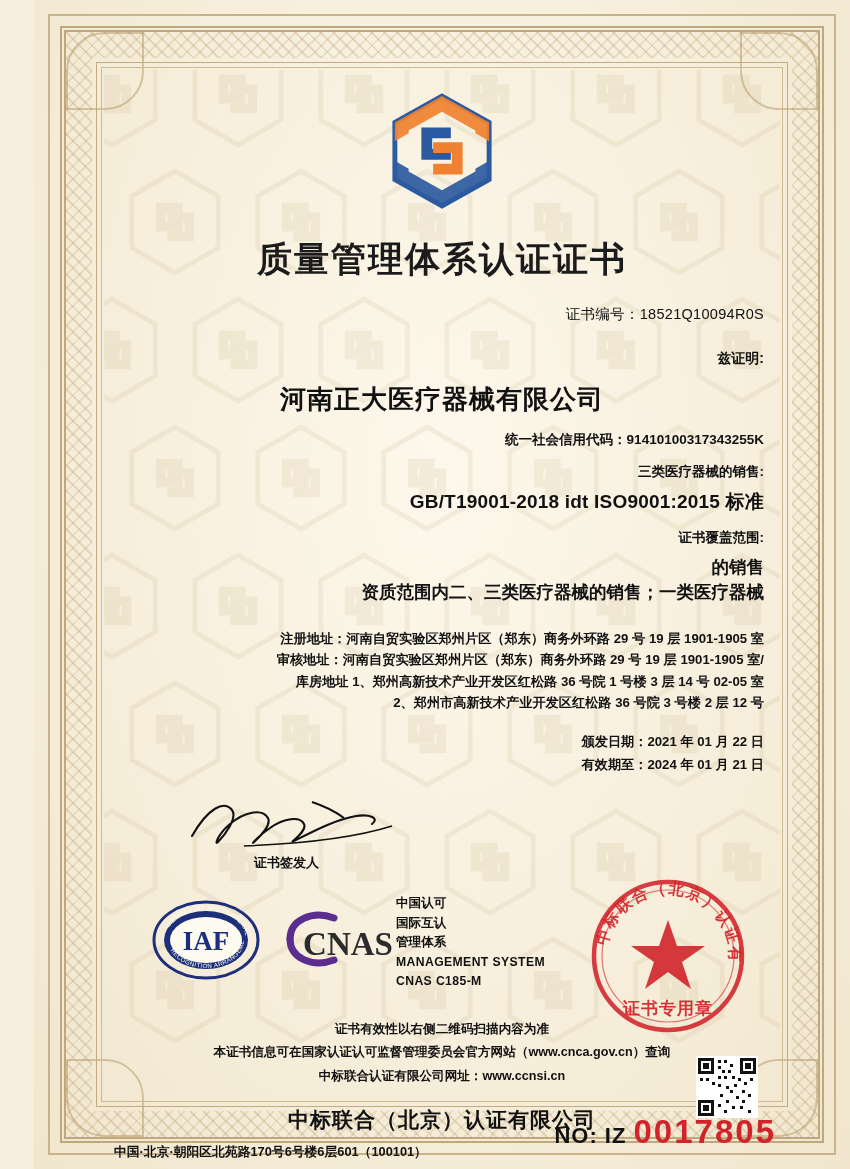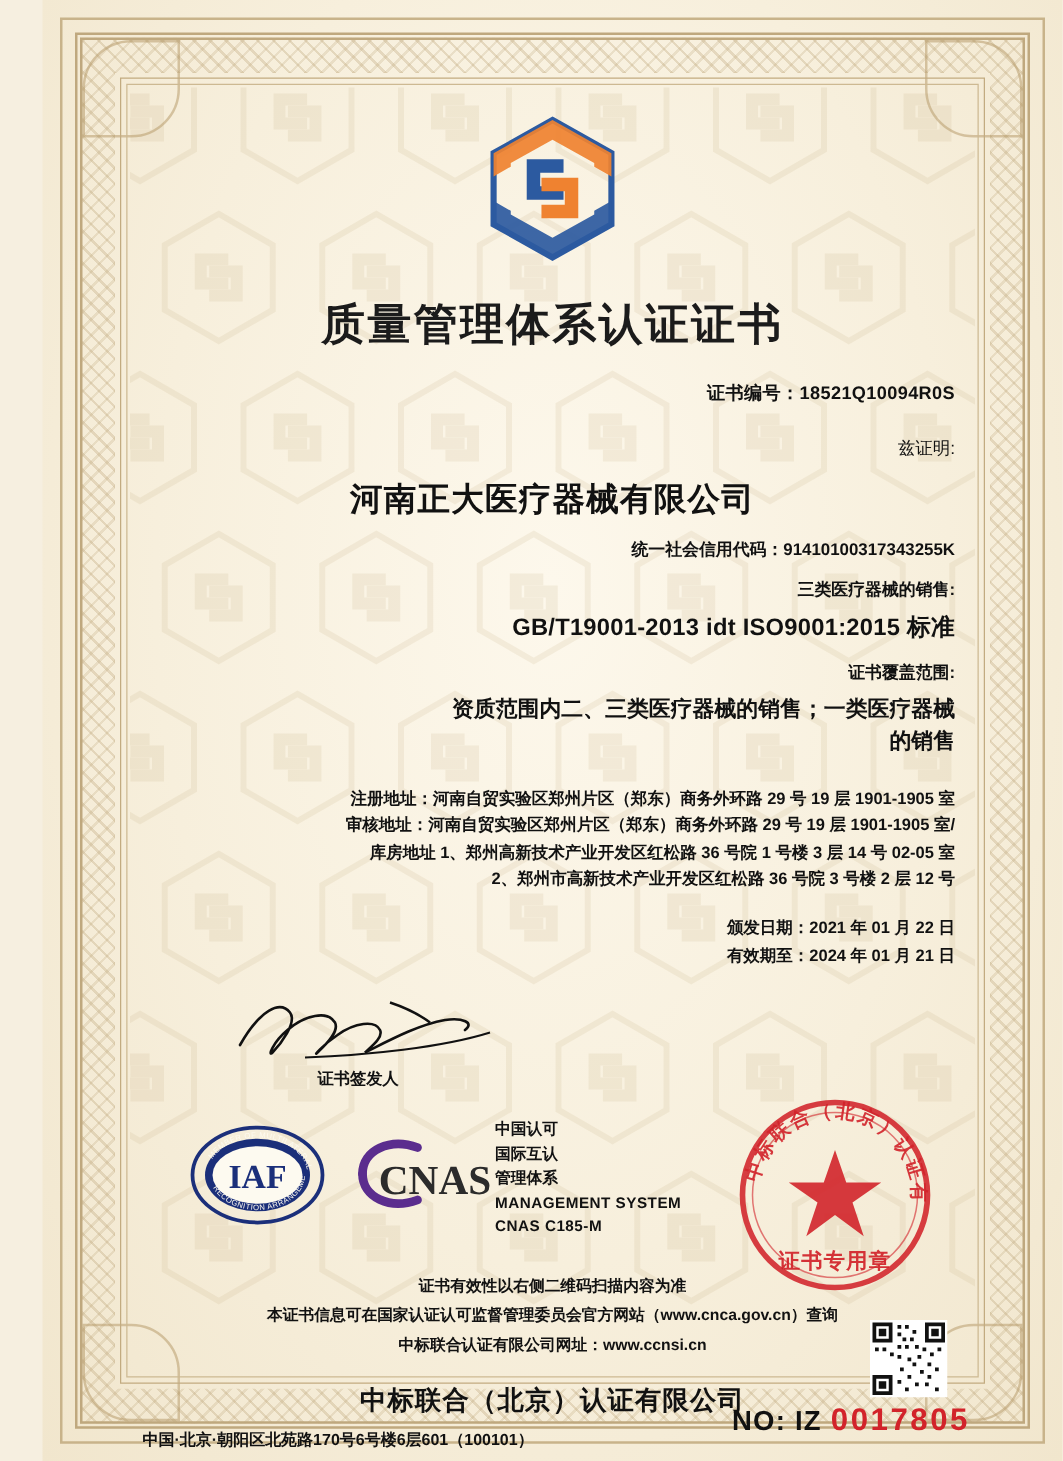--- a/index.html
+++ b/index.html
@@ -68,25 +68,25 @@
     text-align:center;
     font-size:35px;
     letter-spacing:2px;
     font-weight:bold;
     color:#1b1b1b;
     margin:26px 0 0 0;
     font-family:"DejaVu Sans","Liberation Sans",sans-serif;
   }
   .cert-no{
     text-align:right;
-    font-size:14.5px;font-weight:bold;color:#111;
+    font-size:14.5px;font-weight:normal;color:#111;
     margin-top:22px;padding-right:6px;letter-spacing:.3px;
   }
   .hereby{
-    text-align:right;font-size:14px;font-weight:normal;color:#111;
+    text-align:right;font-size:14px;font-weight:bold;color:#111;
     margin-top:26px;padding-right:6px;
   }
   .company{
     text-align:center;font-size:26px;font-weight:bold;color:#111;
     margin-top:14px;letter-spacing:1px;
   }
   .credit{
     text-align:right;font-size:13.5px;font-weight:bold;color:#111;
     margin-top:14px;padding-right:6px;
   }
@@ -136,21 +136,21 @@
     text-align:center;font-size:21px;font-weight:bold;color:#111;
     margin-top:18px;letter-spacing:1px;
   }
   .org-addr{
     text-align:left;font-size:12.8px;color:#111;margin-top:10px;font-weight:bold;
   }
   .serial{
     position:absolute;right:74px;bottom:18px;
     font-size:22px;font-weight:bold;color:#111;letter-spacing:1px;
   }
-  .serial .red{color:#d2232a;font-size:25px;letter-spacing:2px;}
+  .serial .red{color:#d2232a;font-size:33px;letter-spacing:2px;}
 </style>
 </head>
 <body>
 
 <div class="cert">
 
   <div class="border-outer"></div>
   <div class="filigree"></div>
   <div class="border-mid"></div>
   <div class="corner tl"></div>
@@ -424,26 +424,26 @@
 
     <div class="hereby">兹证明:</div>
 
     <div class="company">河南正大医疗器械有限公司</div>
 
     <div class="credit">
       <span>统一社会信用代码：</span><span>91410100317343255K</span>
     </div>
 
     <div class="label-r">三类医疗器械的销售:</div>
-    <div class="standard">GB/T19001-2013 idt ISO9001:2015 标准</div>
+    <div class="standard">GB/T19001-2018 idt ISO9001:2015 标准</div>
 
     <div class="label-r">证书覆盖范围:</div>
     <div class="scope">
+      <div>的销售</div>
       <div>资质范围内二、三类医疗器械的销售；一类医疗器械</div>
-      <div>的销售</div>
     </div>
 
     <div class="addr">
       <div>注册地址：河南自贸实验区郑州片区（郑东）商务外环路 29 号 19 层 1901-1905 室</div>
       <div>审核地址：河南自贸实验区郑州片区（郑东）商务外环路 29 号 19 层 1901-1905 室/</div>
       <div>库房地址 1、郑州高新技术产业开发区红松路 36 号院 1 号楼 3 层 14 号 02-05 室</div>
       <div>2、郑州市高新技术产业开发区红松路 36 号院 3 号楼 2 层 12 号</div>
     </div>
 
     <div class="dates">

